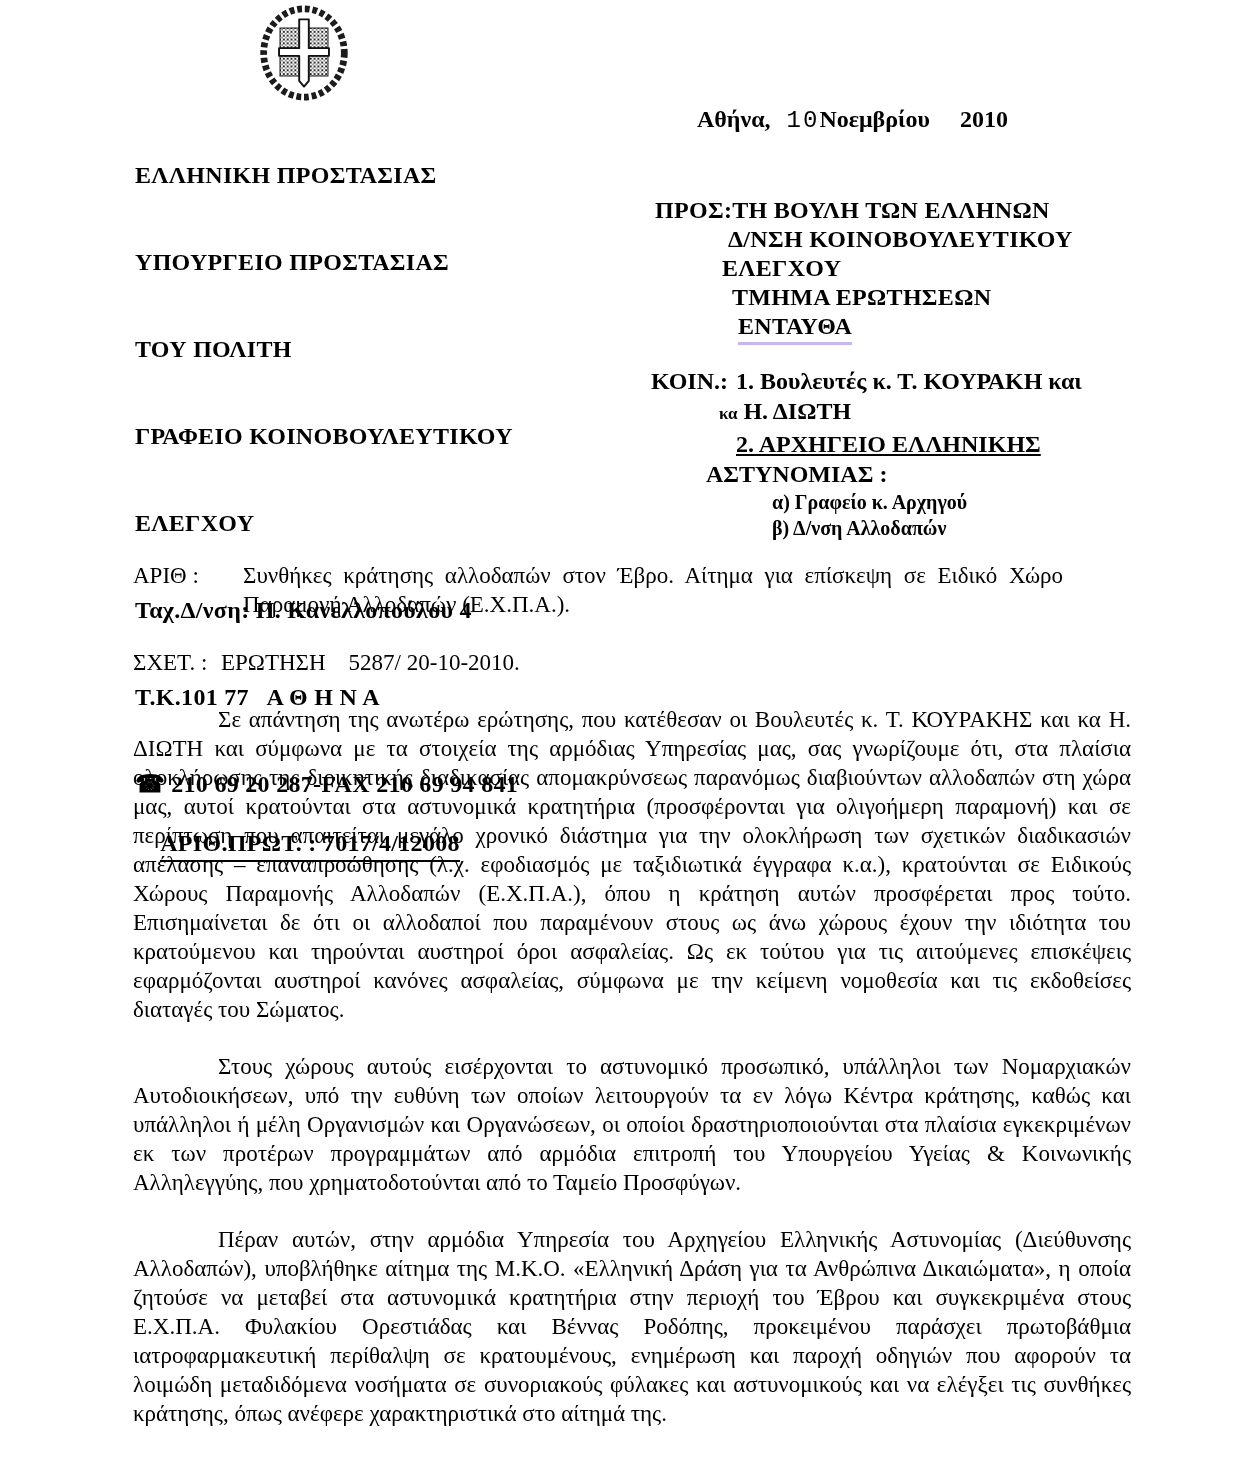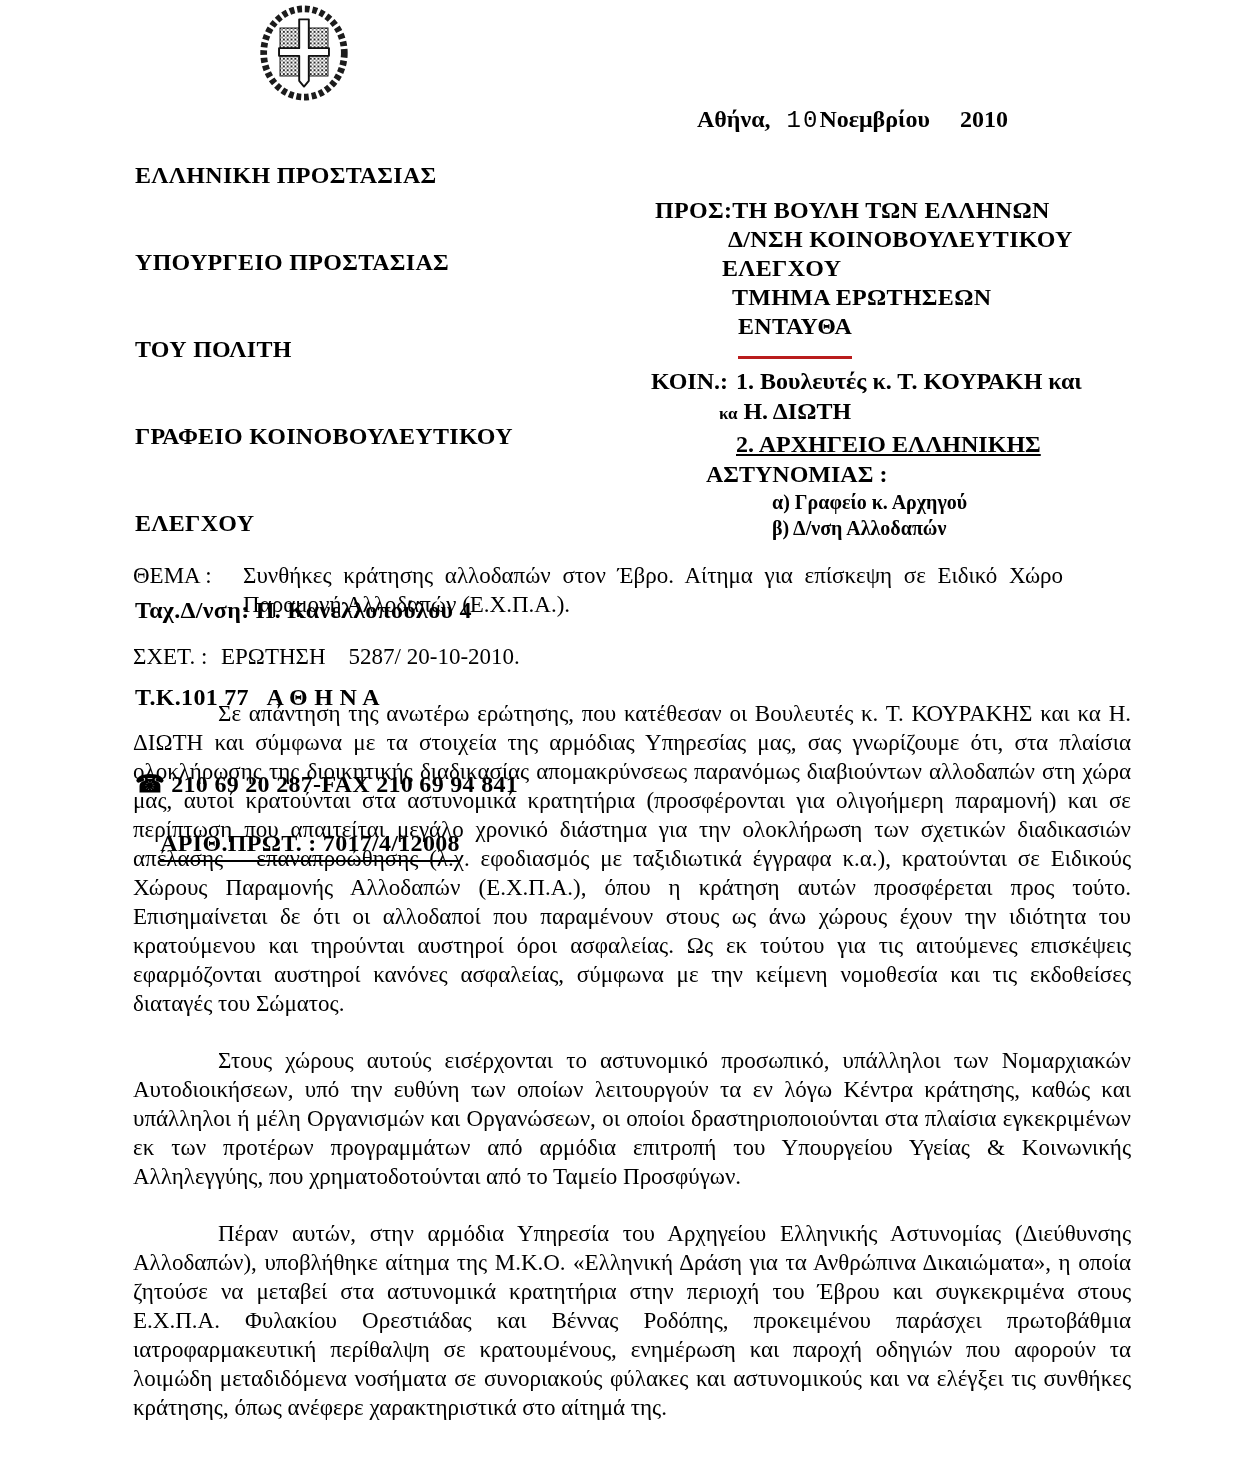--- a/index.html
+++ b/index.html
@@ -73,22 +73,22 @@
     line-height: 29px;
     letter-spacing: 0.3px;
     white-space: nowrap;
   }
   .pros .l2 { margin-left: 73px; }
   .pros .l3 { margin-left: 67px; }
   .pros .l4 { margin-left: 77px; }
   .pros .l5 { margin-left: 83px; }
   .entautha {
     display: inline-block;
-    border-bottom: 3px solid #b91c1c;
-    padding-bottom: 15px;
+    border-bottom: 3px solid #c4b5fd;
+    padding-bottom: 1px;
   }
 
   
   .koin {
     position: absolute;
     left: 651px;
     top: 366px;
     font-weight: bold;
     font-size: 24px;
     line-height: 30px;
@@ -107,21 +107,21 @@
     left: 133px;
     top: 561px;
     width: 998px;
     font-size: 23px;
     line-height: 29px;
   }
   .subject-row { display: flex; }
   .subject-label { flex: none; width: 110px; white-space: pre; }
   .subject-text { width: 820px; }
   .subject-text .sline1 { text-align: justify; text-align-last: justify; }
-  .ref-row { margin-top: 23px; display: flex; }
+  .ref-row { margin-top: 29px; display: flex; }
   .ref-label { flex: none; width: 88px; white-space: pre; }
   .ref-text { white-space: pre; }
   .para {
     margin: 0;
     margin-top: 28px;
     text-align: justify;
     text-indent: 85px;
   }
 </style>
 </head>
@@ -180,21 +180,21 @@
     <div class="l2"><span class="small-prefix">κα</span><span> Η. ΔΙΩΤΗ</span></div>
     <div class="l3">2. ΑΡΧΗΓΕΙΟ ΕΛΛΗΝΙΚΗΣ</div>
     <div class="l4">ΑΣΤΥΝΟΜΙΑΣ :</div>
     <div class="sub">α) Γραφείο κ. Αρχηγού</div>
     <div class="sub">β) Δ/νση Αλλοδαπών</div>
   </div>
 
   <div class="doc-body">
 
     <div class="subject-row">
-      <span class="subject-label">ΘΕΜΑ : </span>
+      <span class="subject-label">ΑΡΙΘ : </span>
       <span class="subject-text">
         <span class="sline1" style="display:block">Συνθήκες κράτησης αλλοδαπών στον Έβρο. Αίτημα για επίσκεψη σε Ειδικό Χώρο</span>
         <span style="display:block">Παραμονή Αλλοδαπών (Ε.Χ.Π.Α.).</span>
       </span>
     </div>
 
     <div class="ref-row">
       <span class="ref-label">ΣΧΕΤ. : </span>
       <span class="ref-text">ΕΡΩΤΗΣΗ    5287/ 20-10-2010.</span>
     </div>

